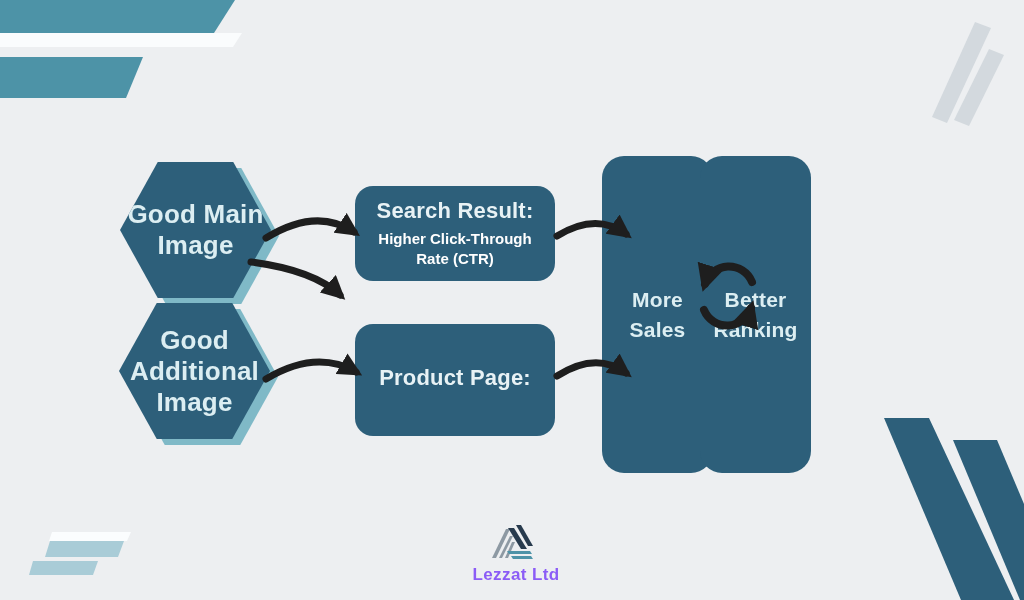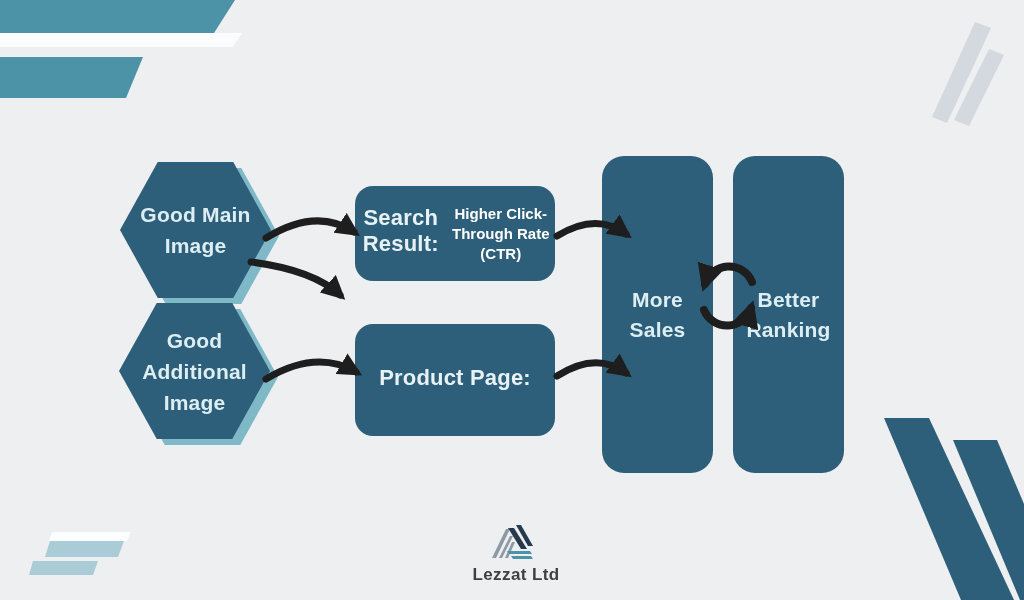--- a/index.html
+++ b/index.html
@@ -15,43 +15,43 @@
   .hex-wrap { position:absolute; z-index:2; }
   .hex {
     position:absolute; width:151px; height:136px;
     clip-path:polygon(0 50%, 25% 0, 75% 0, 100% 50%, 75% 100%, 25% 100%);
   }
   .hex.shadow { left:8px; top:6px; background:#7fb9c7; }
   .hex.main {
     left:0; top:0; background:#2d5f7a;
     display:flex; flex-direction:column; align-items:center; justify-content:center;
   }
-  .hex-line { color:#dceef2; font-size:21px; font-weight:700; line-height:31px; letter-spacing:.2px; }
+  .hex-line { color:#dceef2; font-size:26px; font-weight:700; line-height:31px; letter-spacing:.2px; }
 
   
   .pill {
     position:absolute; z-index:2; background:#2d5f7a; border-radius:18px;
-    display:flex; flex-direction:row; align-items:center; justify-content:center; text-align:center;
+    display:flex; flex-direction:column; align-items:center; justify-content:center; text-align:center;
   }
   .pill-title { color:#e8f2f5; font-size:22px; font-weight:700; margin-bottom:5px; letter-spacing:.2px; }
   .pill-sub { color:#ffffff; font-size:15px; font-weight:700; line-height:20px; width:186px; }
 
   
   .tall {
     position:absolute; z-index:2; top:156px; width:111px; height:317px;
     background:#2d5f7a; border-radius:22px;
     display:flex; flex-direction:column; align-items:center; justify-content:center; text-align:center;
   }
   .tall-line { color:#dceef2; font-size:21px; font-weight:700; line-height:30px; letter-spacing:.2px; }
 
   
   .logo-icon { position:absolute; left:490px; top:525px; z-index:2; }
   .brand {
     position:absolute; left:412px; top:565px; width:208px; z-index:2;
-    text-align:center; color:#404040; font-size:17px; font-weight:700; letter-spacing:.4px;
+    text-align:center; color:#8b5cf6; font-size:17px; font-weight:700; letter-spacing:.4px;
   }
 </style>
 </head>
 <body>
 
 <div class="stage">
 
   <svg class="layer decor" viewBox="0 0 1024 600">
 
     <polygon points="0,0 235,0 214,33 0,33" fill="#4d93a7"></polygon>
@@ -93,21 +93,21 @@
 
   <div class="pill" style="left:355px; top:324px; width:200px; height:112px;">
     <div class="pill-title">Product Page:</div>
   </div>
 
   <div class="tall" style="left:602px;">
     <div class="tall-line">More</div>
     <div class="tall-line">Sales</div>
   </div>
 
-  <div class="tall" style="left:733px;">
+  <div class="tall" style="left:700px;">
     <div class="tall-line">Better</div>
     <div class="tall-line">Ranking</div>
   </div>
 
   <svg class="layer arrows" viewBox="0 0 1024 600">
     <defs>
       <marker id="ah" viewBox="0 0 10 10" refX="7" refY="5" markerWidth="3.4" markerHeight="3.4" orient="auto-start-reverse">
         <path d="M0,0 L10,5 L0,10 Z" fill="#1e1e1e"></path>
       </marker>
     </defs>

